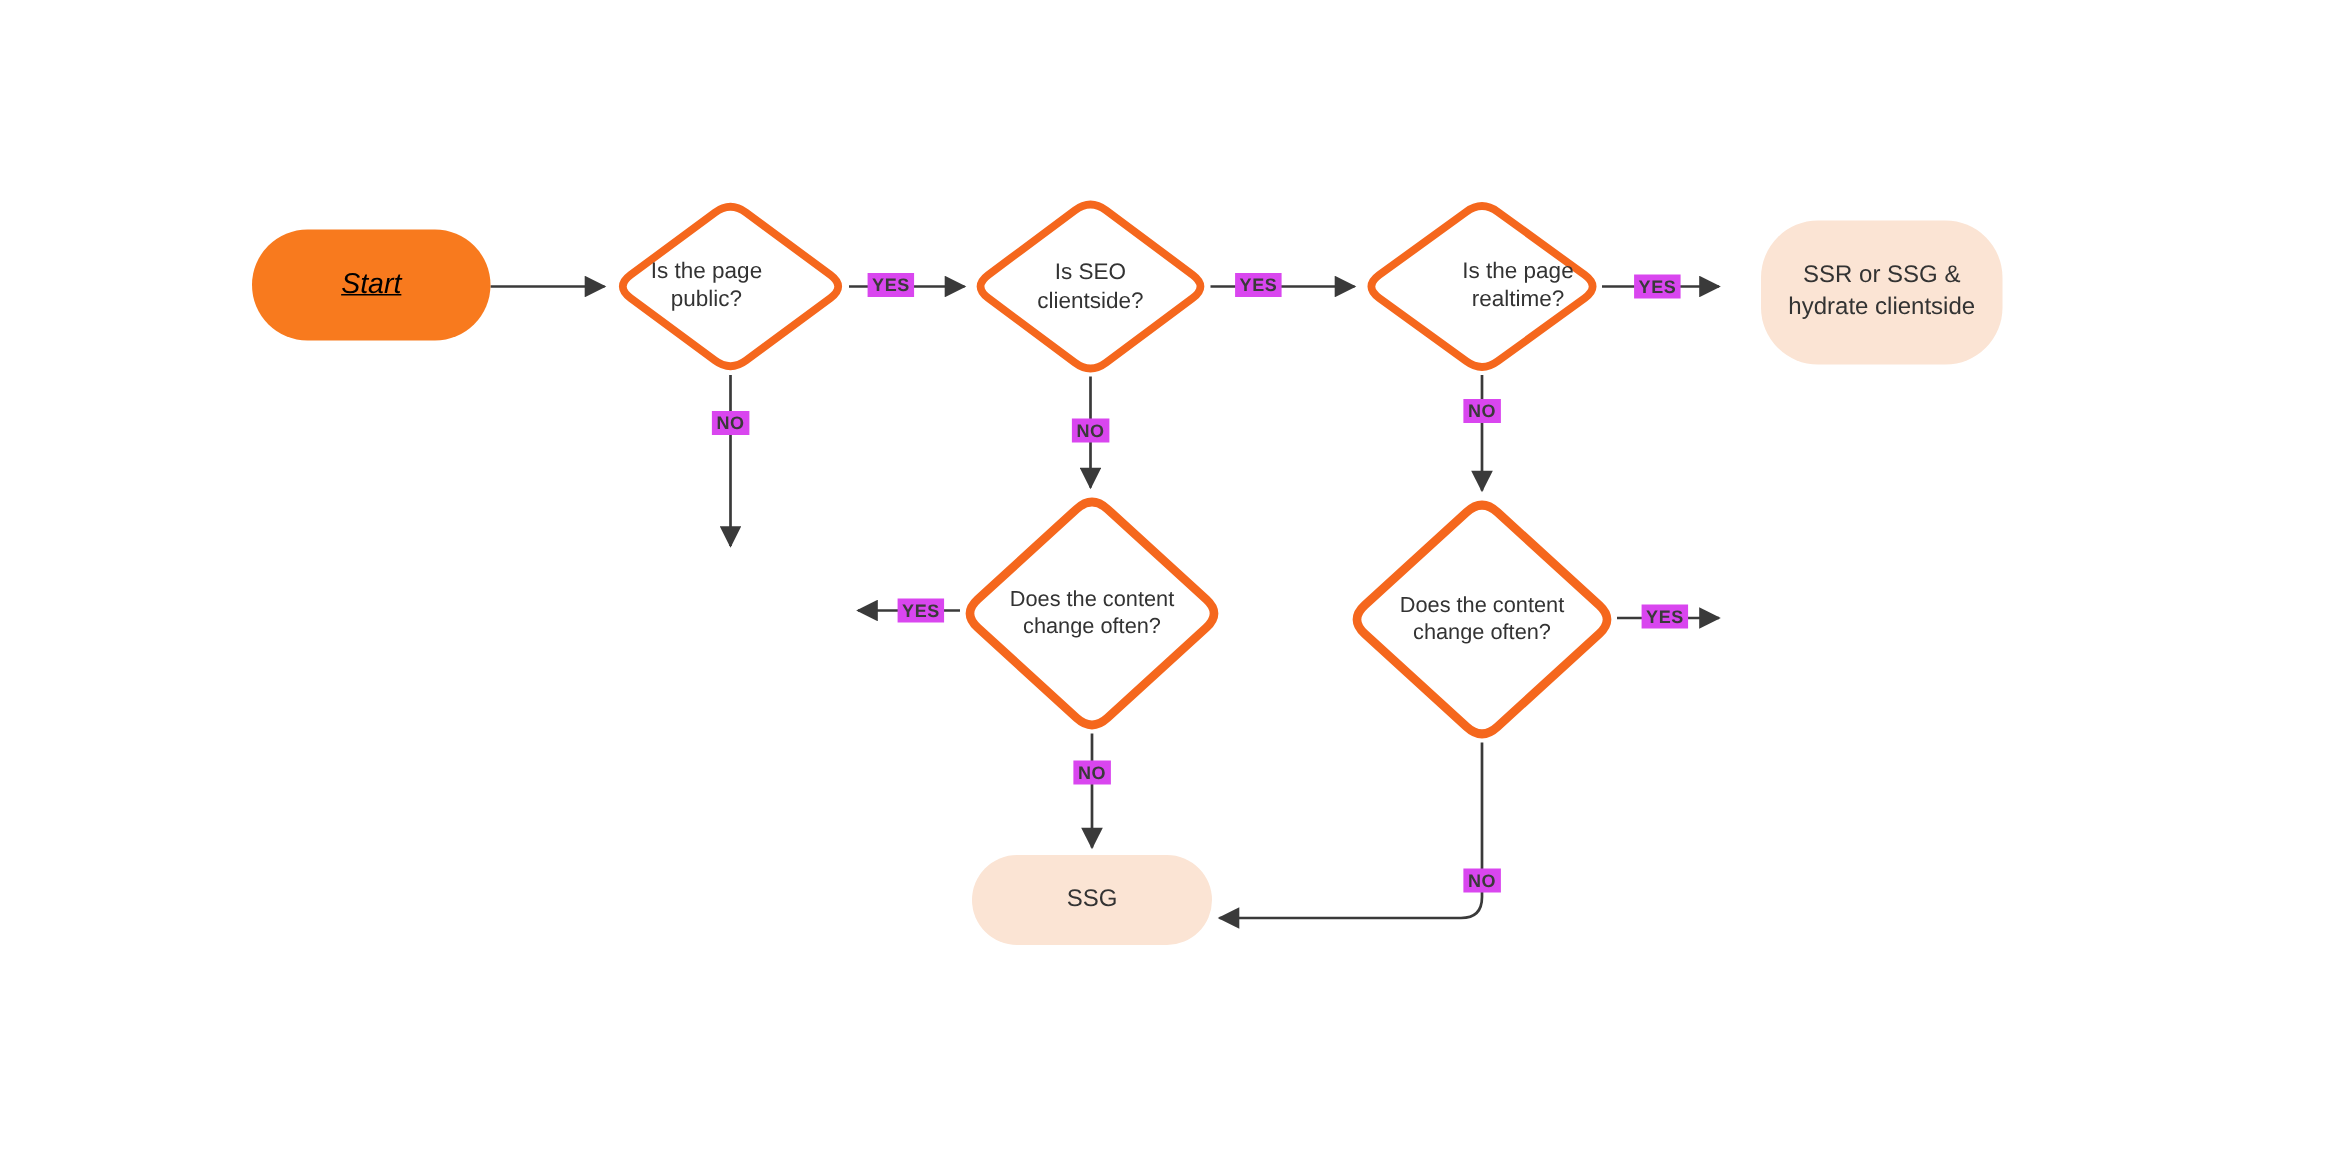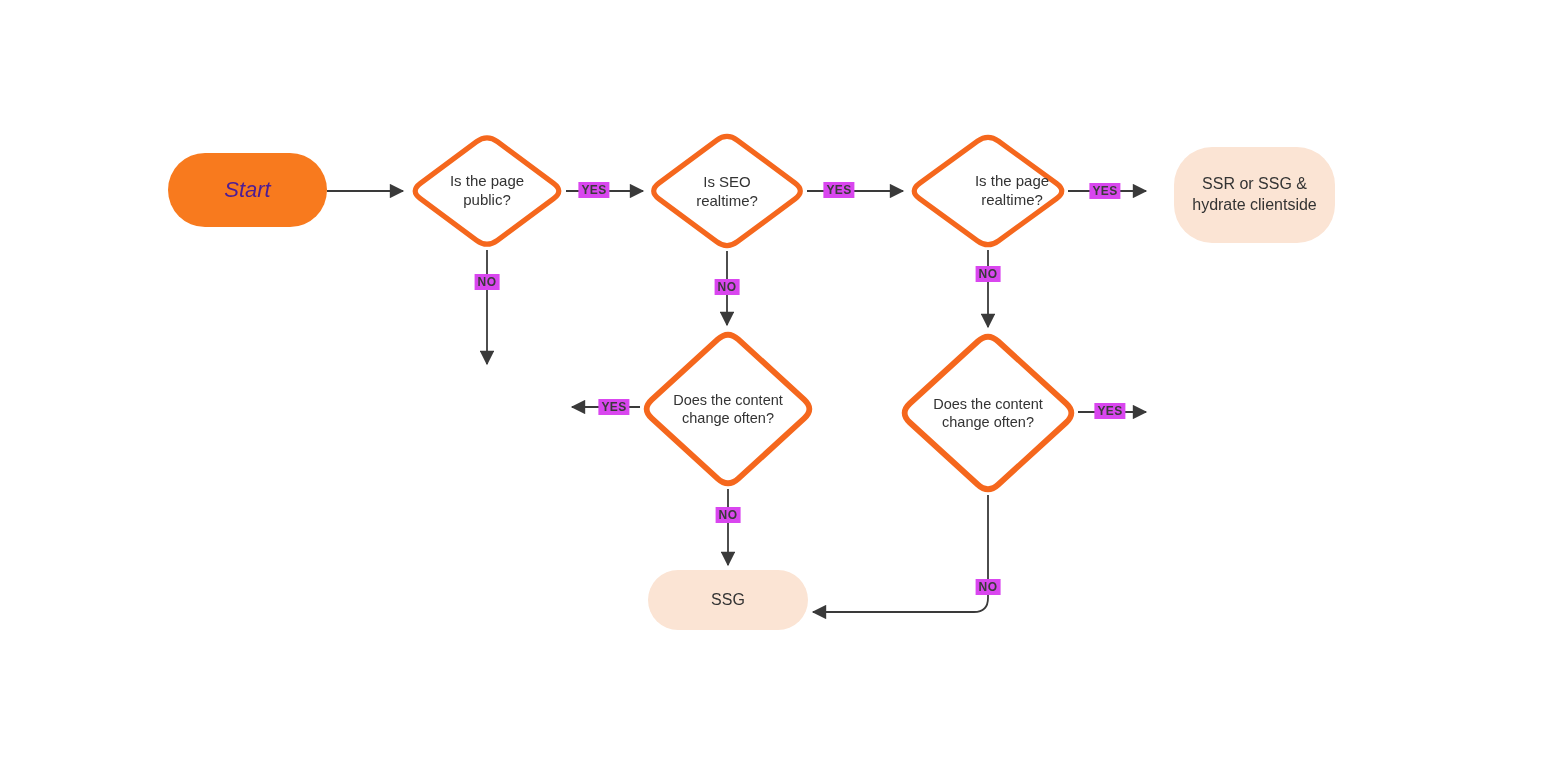--- a/index.html
+++ b/index.html
@@ -51,24 +51,25 @@
     display:flex;
     align-items:center;
     justify-content:center;
     text-align:center;
     font-size:16px;
     line-height:1.3;
     color:var(--text,#333333);
   }
   .pill.start{
     background:var(--orange,#f87a1e);
-    color:#4c1d95;
+    color:#000000;
     font-style:italic;
-    font-size:22px;
+    font-size:19px;
     border-radius:37px;
+    text-decoration:underline;
   }
   .pill.result{
     background:var(--peach,#fbe4d4);
     border-radius:38px;
   }
   .edge-label{
     position:absolute;
     transform:translate(-50%,-50%);
     background:#d946ef;
     color:var(--line,#3a3a3a);
@@ -111,23 +112,23 @@
   </svg>
 
   <div class="pill start" style="left:168px; top:153px; width:159px; height:74px;">Start</div>
 
   <div class="pill result" style="left:1174px; top:147px; width:157px; height:96px; padding:0 2px;">SSR or SSG &amp; hydrate clientside</div>
 
 
 
   <div class="pill result" style="left:648px; top:570px; width:160px; height:60px;">SSG</div>
 
-  <div class="node-label" style="left:432px; top:134px; width:110px; height:114px;">Is the page public?</div>
+  <div class="node-label" style="left:416px; top:134px; width:110px; height:114px;">Is the page public?</div>
 
-  <div class="node-label" style="left:672px; top:133px; width:110px; height:117px;">Is SEO realtime?</div>
+  <div class="node-label" style="left:672px; top:133px; width:110px; height:117px;">Is SEO clientside?</div>
 
   <div class="node-label" style="left:957px; top:133px; width:110px; height:115px;">Is the page realtime?</div>
 
   <div class="node-label" style="left:655px; top:330px; width:146px; height:158px; font-size:14.5px;">Does the content change often?</div>
 
   <div class="node-label" style="left:915px; top:332px; width:146px; height:162px; font-size:14.5px;">Does the content change often?</div>
 
   <div class="edge-label" style="left:594px; top:190px;">YES</div>
   <div class="edge-label" style="left:839px; top:190px;">YES</div>
   <div class="edge-label" style="left:1105px; top:191px;">YES</div>

